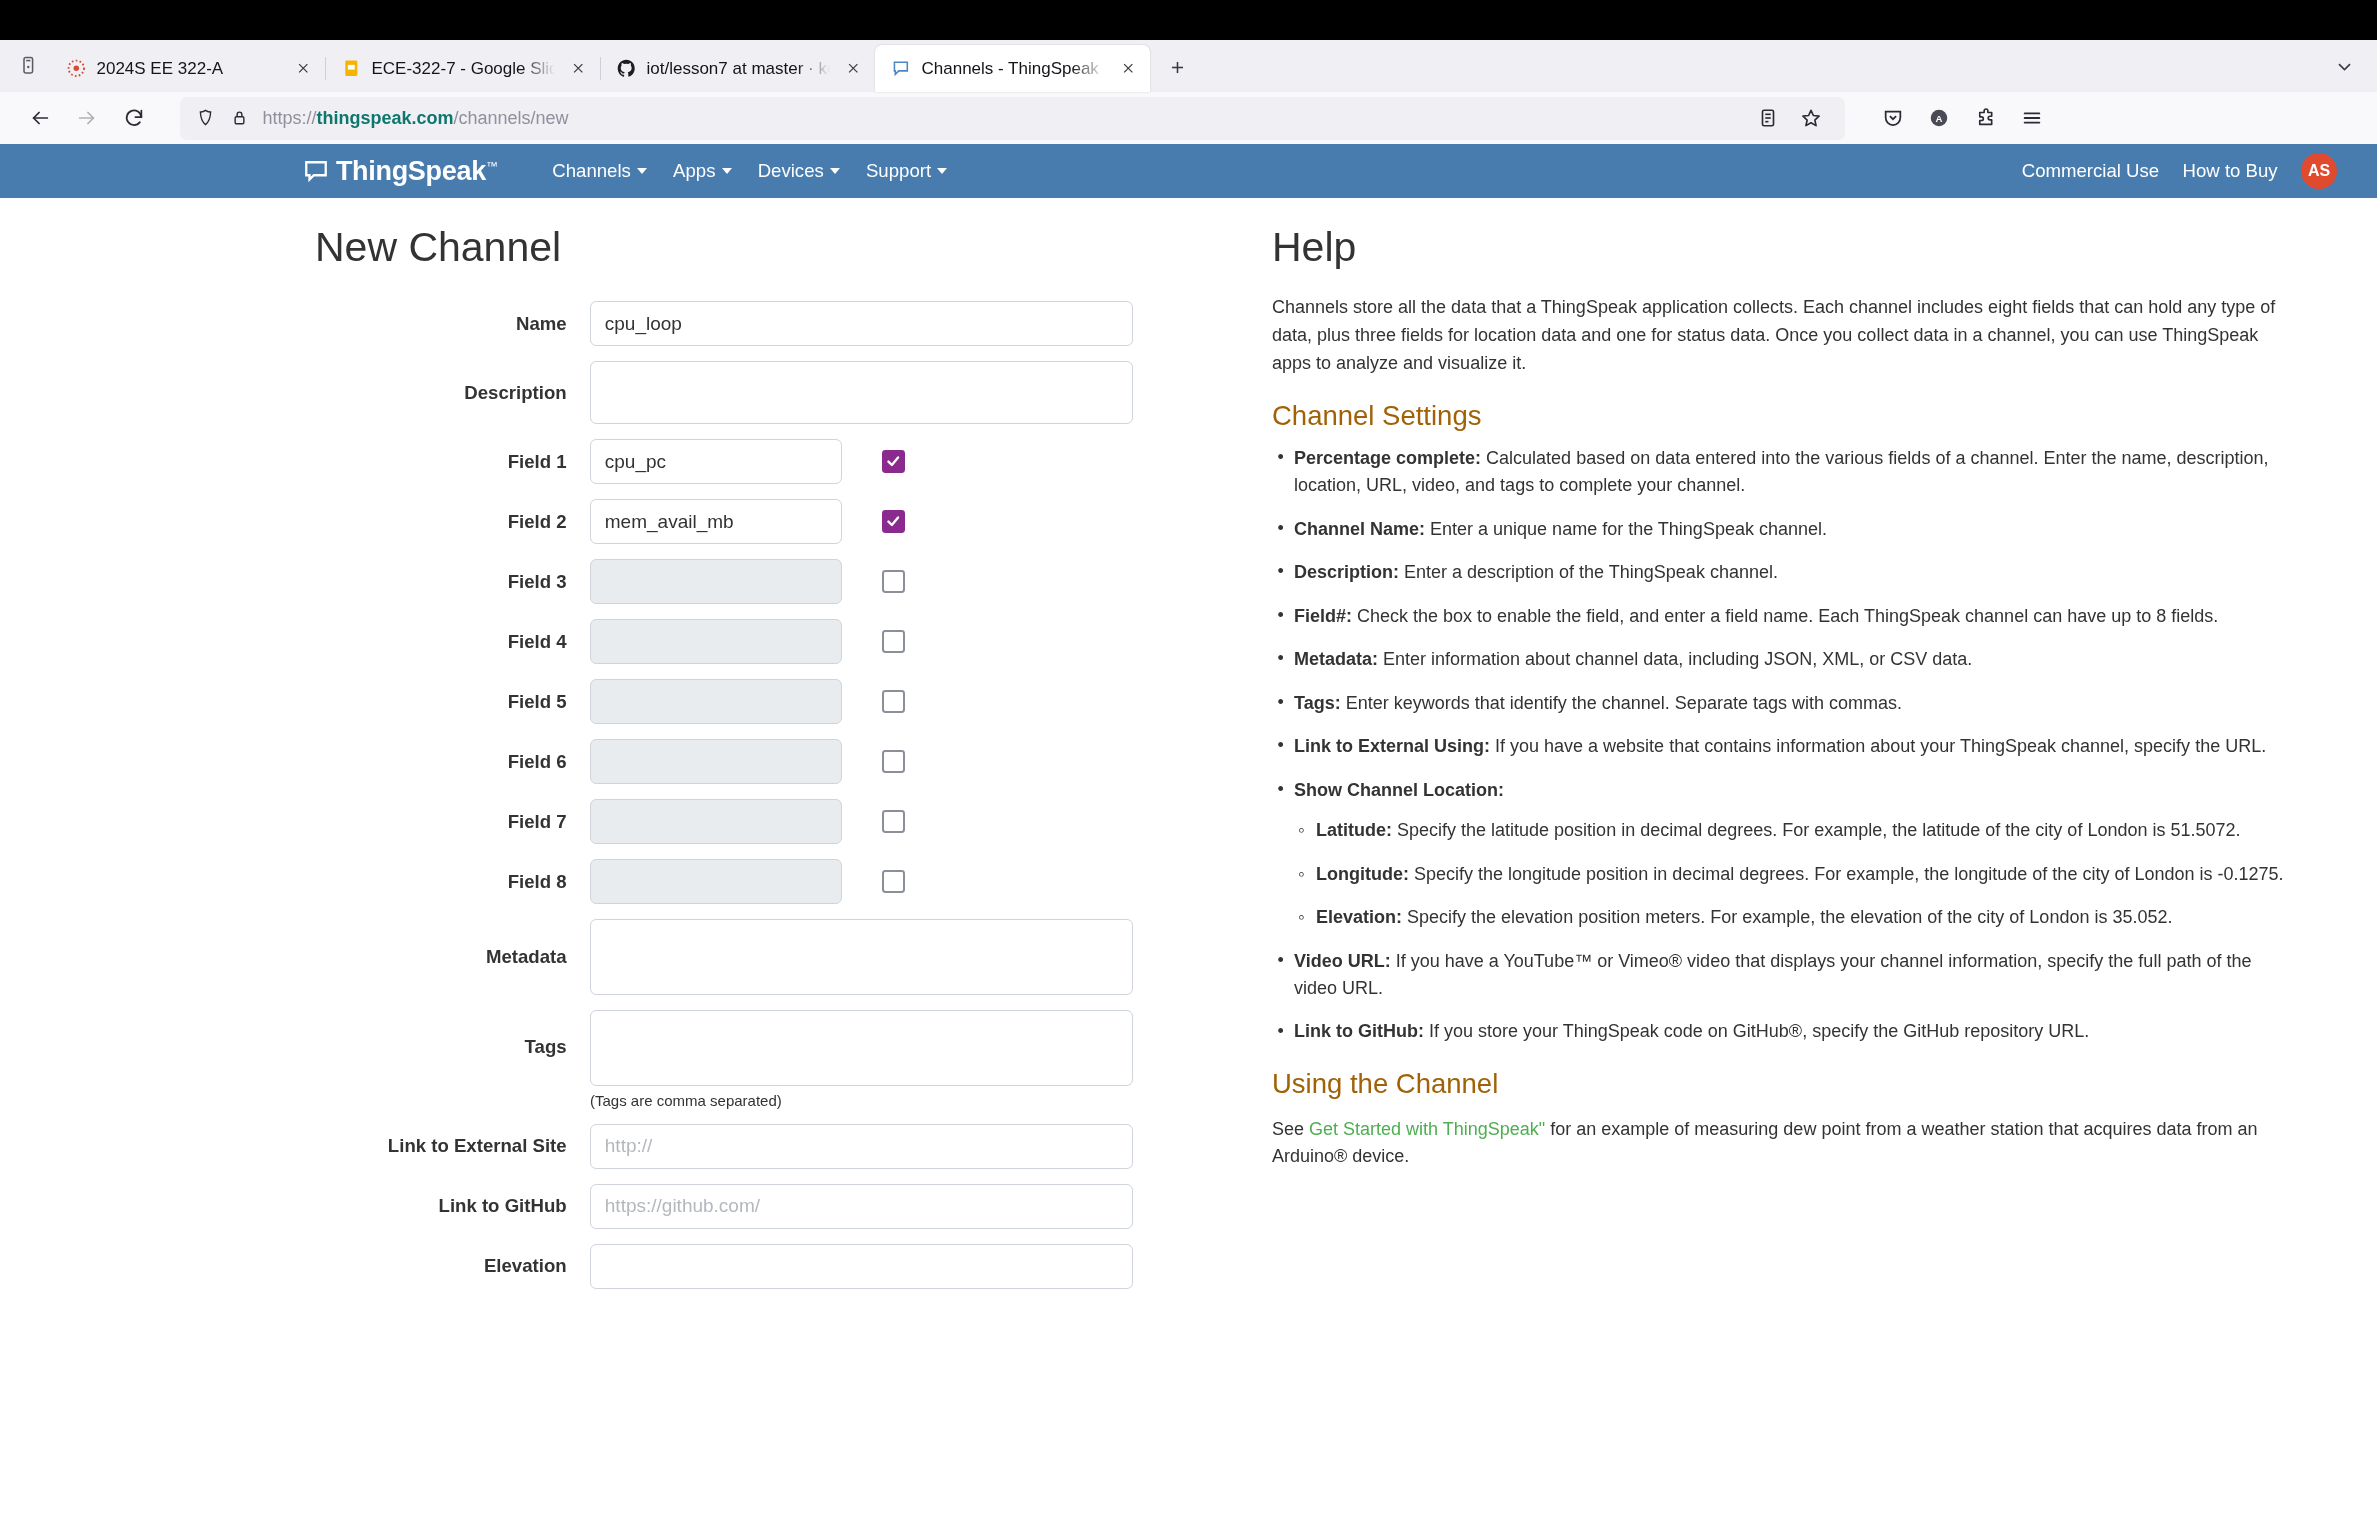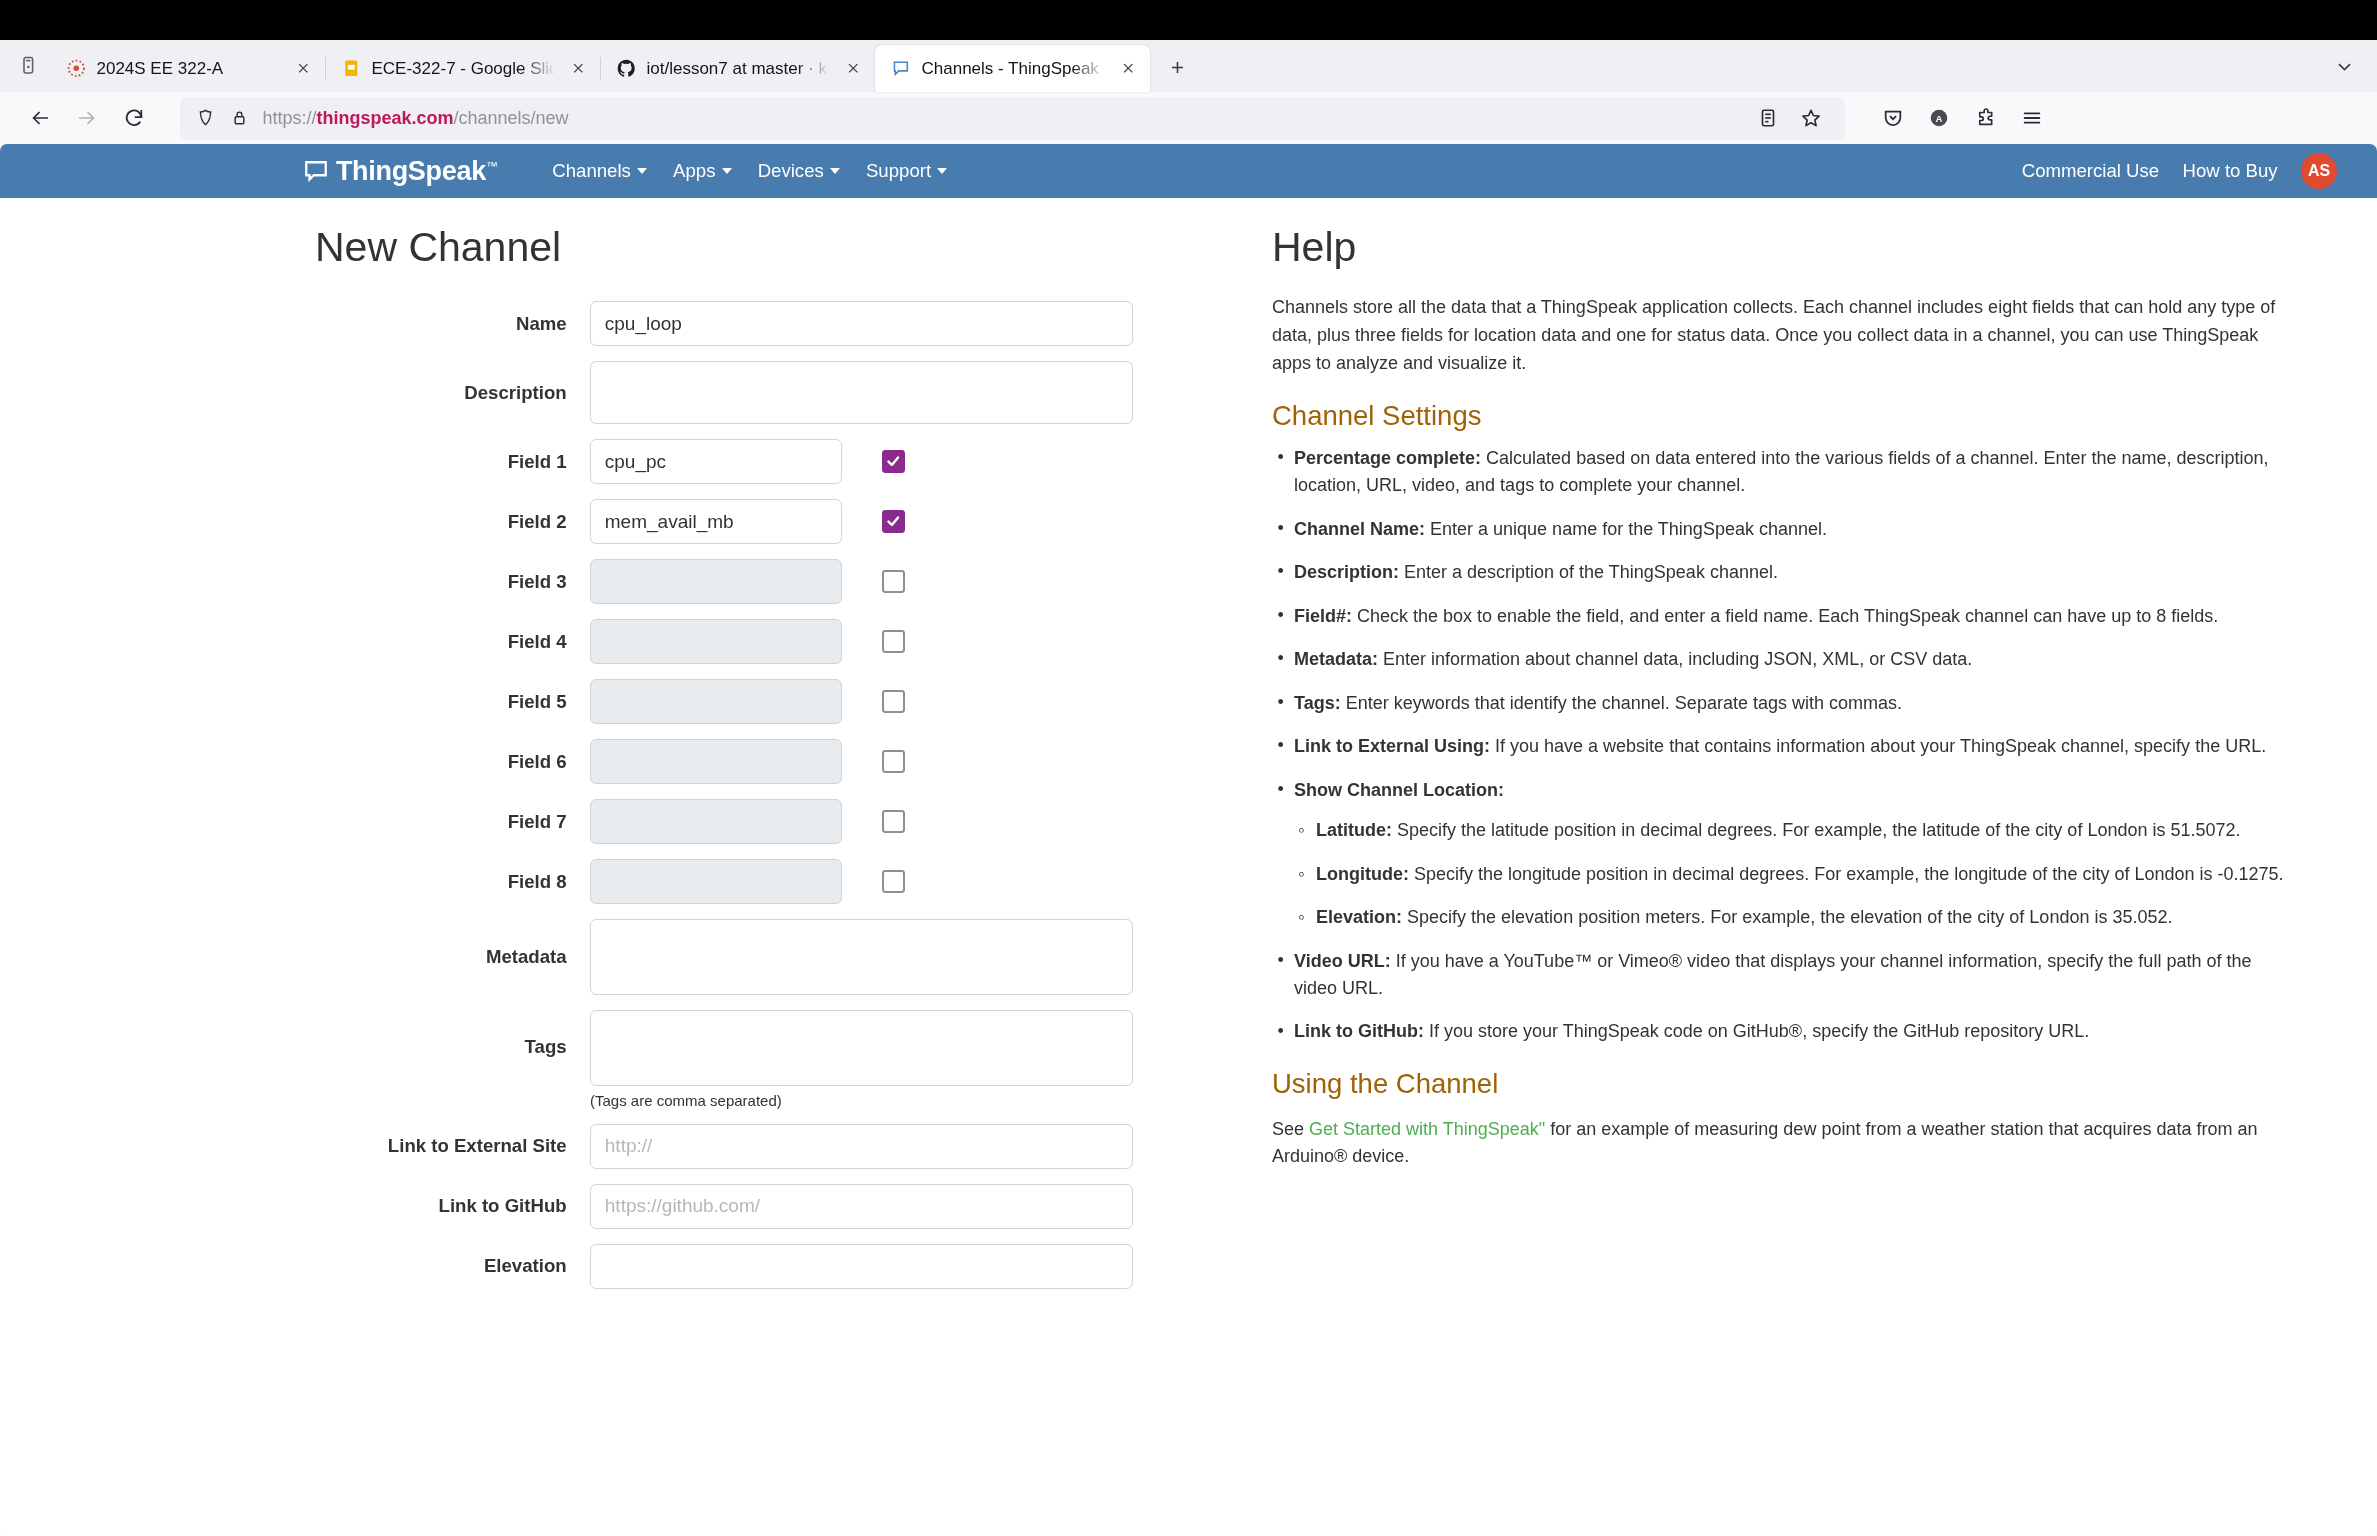--- a/index.html
+++ b/index.html
@@ -62,28 +62,28 @@
   .nav-btn.disabled svg { opacity: .35; }
 
   .urlbar {
     flex: 1; height: 43px; background: #f0f0f4; border-radius: 6.9px;
     display: flex; align-items: center; padding: 0 13.8px; gap: 11px; margin: 0 16.5px 0 20.6px;
     max-width: 1665px;
   }
   .urlbar .ub-icon { width: 23.4px; height: 23.4px; display:flex; align-items:center; justify-content:center; flex:none; }
   .urlbar .ub-icon svg { width: 19px; height: 19px; }
   .url-text { font-size: 18px; color: #8f8f9d; white-space: nowrap; }
-  .url-text b { color: #be185d; font-weight: 700; }
+  .url-text b { color: #0f766e; font-weight: 700; }
   .url-actions { display: flex; align-items: center; gap: 1.4px; background: #f0f0f4; border-radius: 5.5px; }
   .toolbar-right { display: flex; align-items: center; gap: 5.5px; margin-left: 6.9px; }
   .tb-btn { width: 41px; height: 41px; display:flex; align-items:center; justify-content:center; border-radius: 5.5px; flex:none; }
   .tb-btn svg { width: 22px; height: 22px; }
 
   
-  .page { flex: 1; background: #ffffff; overflow: hidden; display: flex; flex-direction: column; border-radius: 7px; }
+  .page { flex: 1; background: #ffffff; overflow: hidden; display: flex; flex-direction: column; }
 
   .ts-nav {
     height: 54px; background: #487CAF; display: flex; align-items: center;
     padding: 0 0 0 0; flex: none;
   }
   .ts-nav-inner { width: 100%; display: flex; align-items: center; padding-left: 303px; padding-right: 40px; }
   .ts-logo { display: flex; align-items: center; gap: 6.9px; margin-right: 55px; }
   .ts-logo-icon { width: 26px; height: 23.4px; flex: none; }
   .ts-logo-text { color: #fff; font-size: 27px; font-weight: 700; letter-spacing: -0.3px; white-space: nowrap; }
   .ts-logo-text sup { font-size: 11.7px; vertical-align: super; font-weight: 400; }

